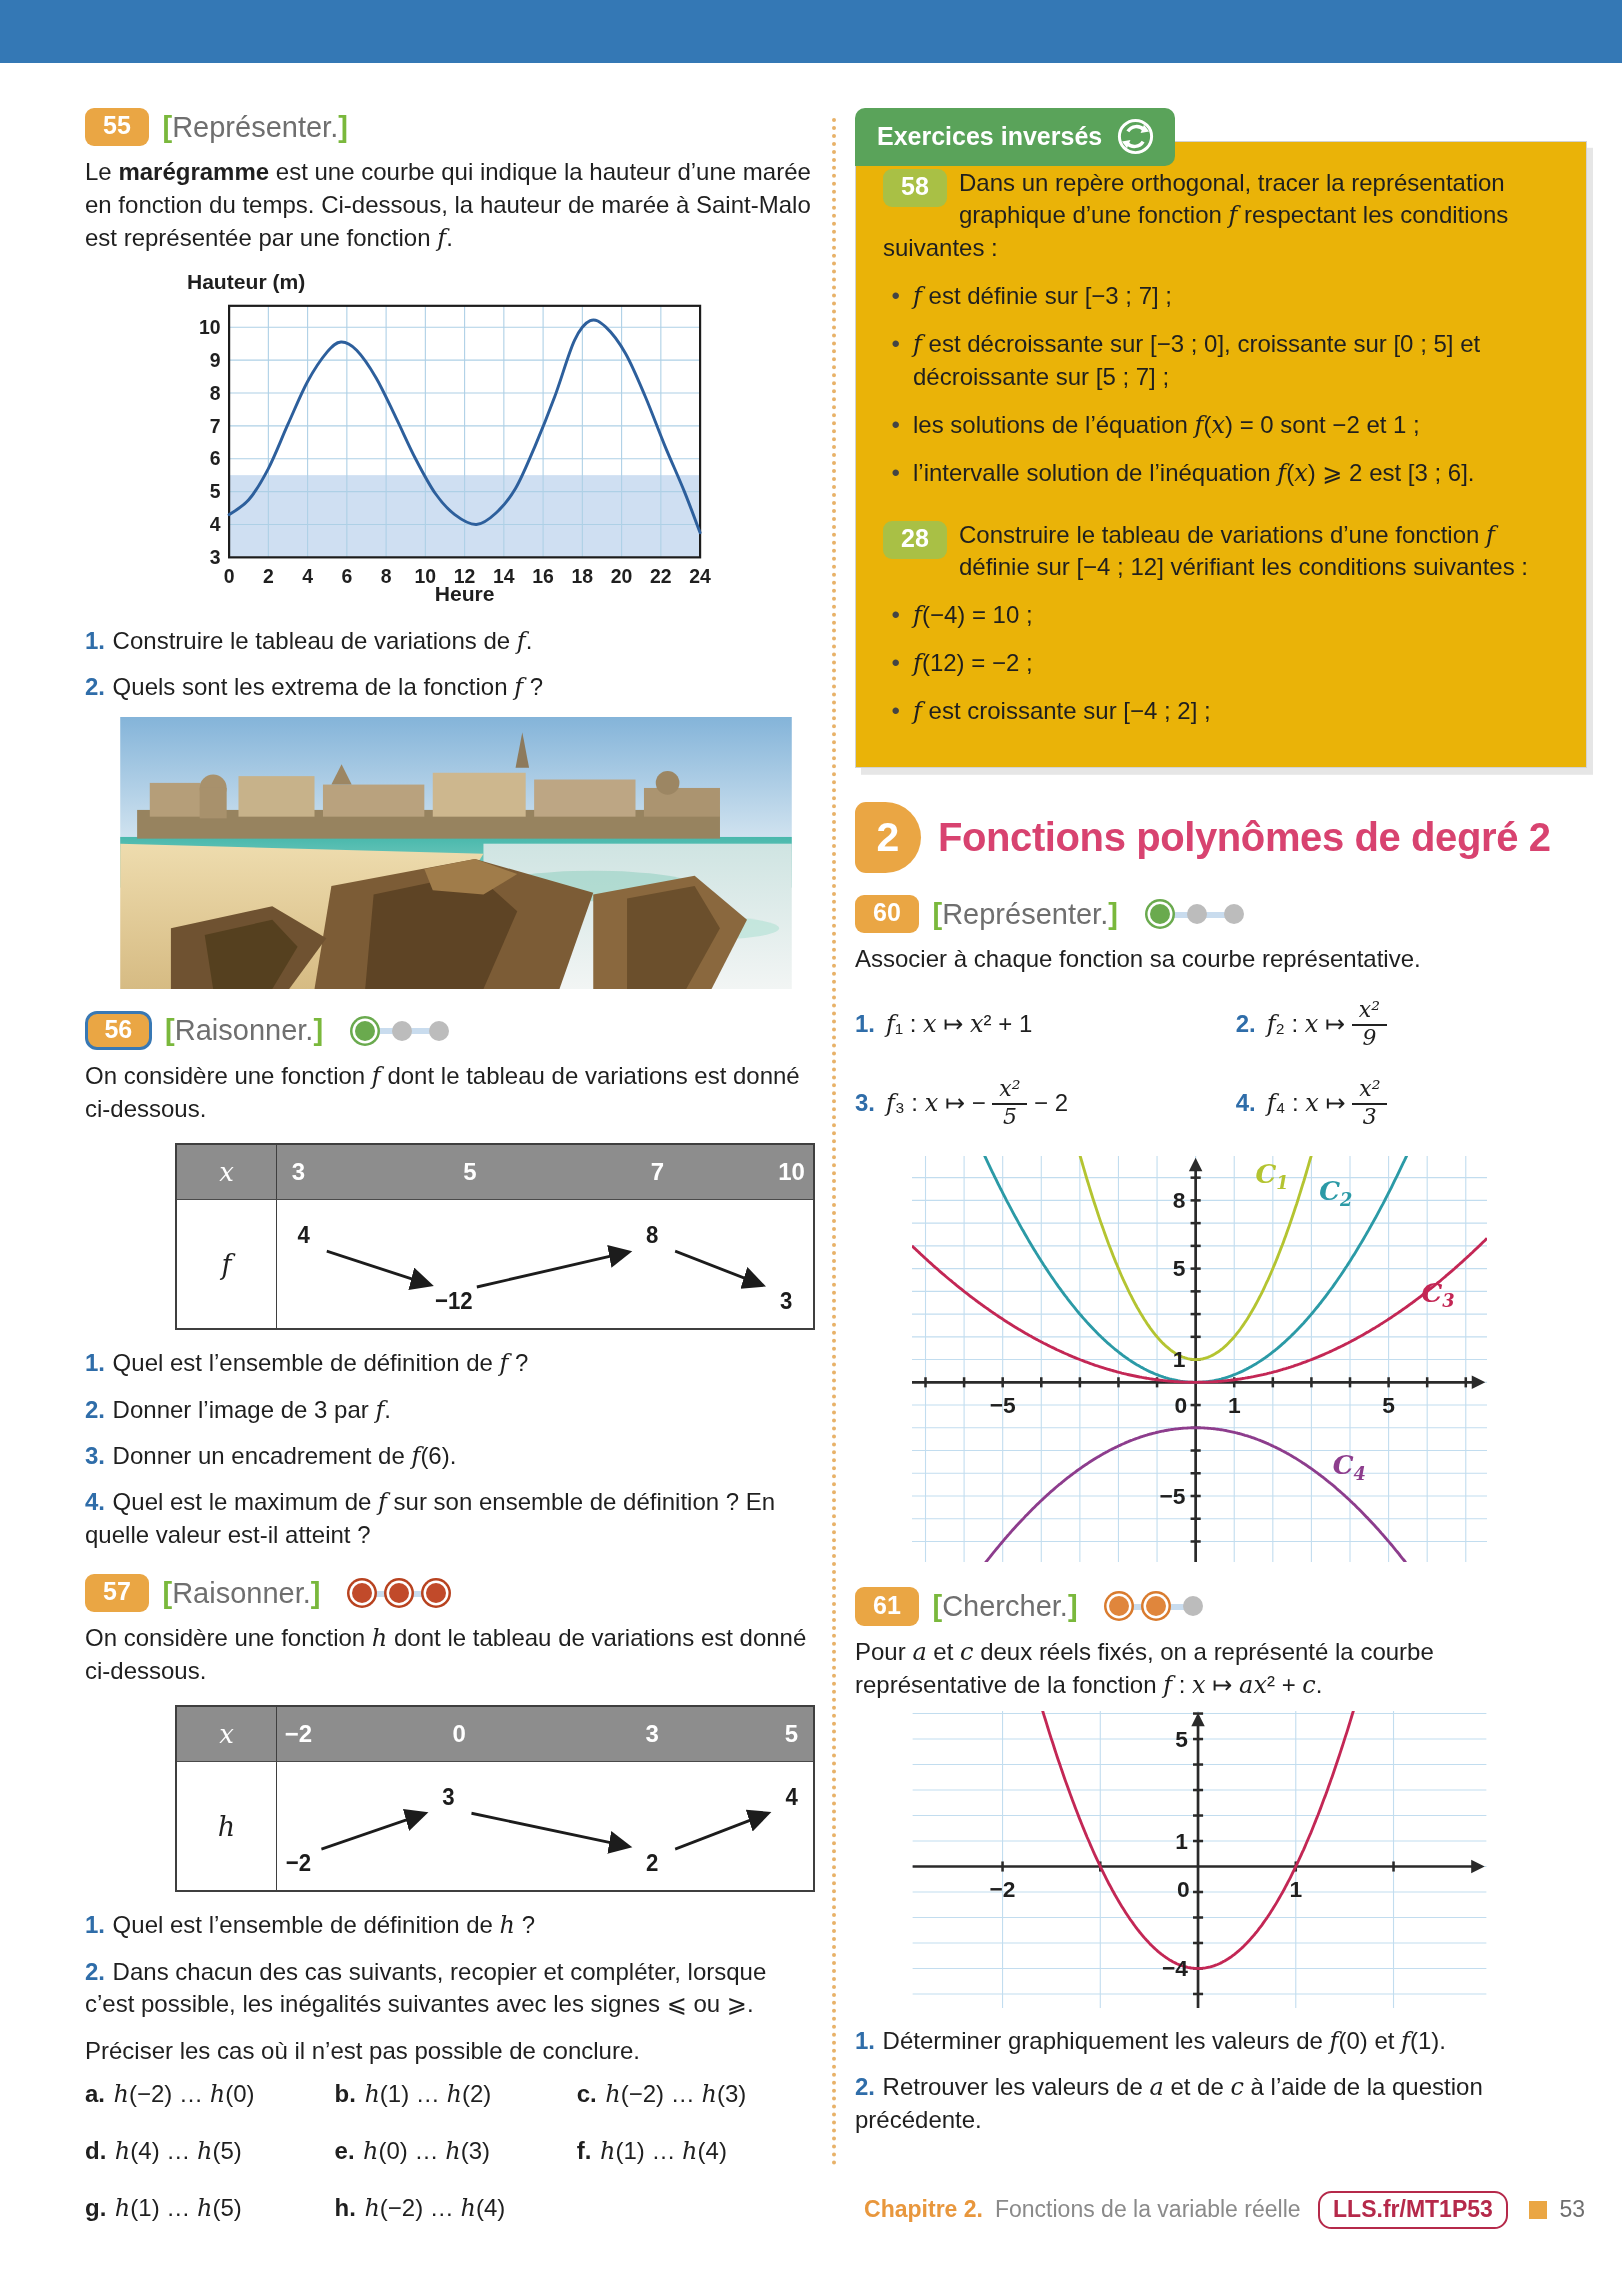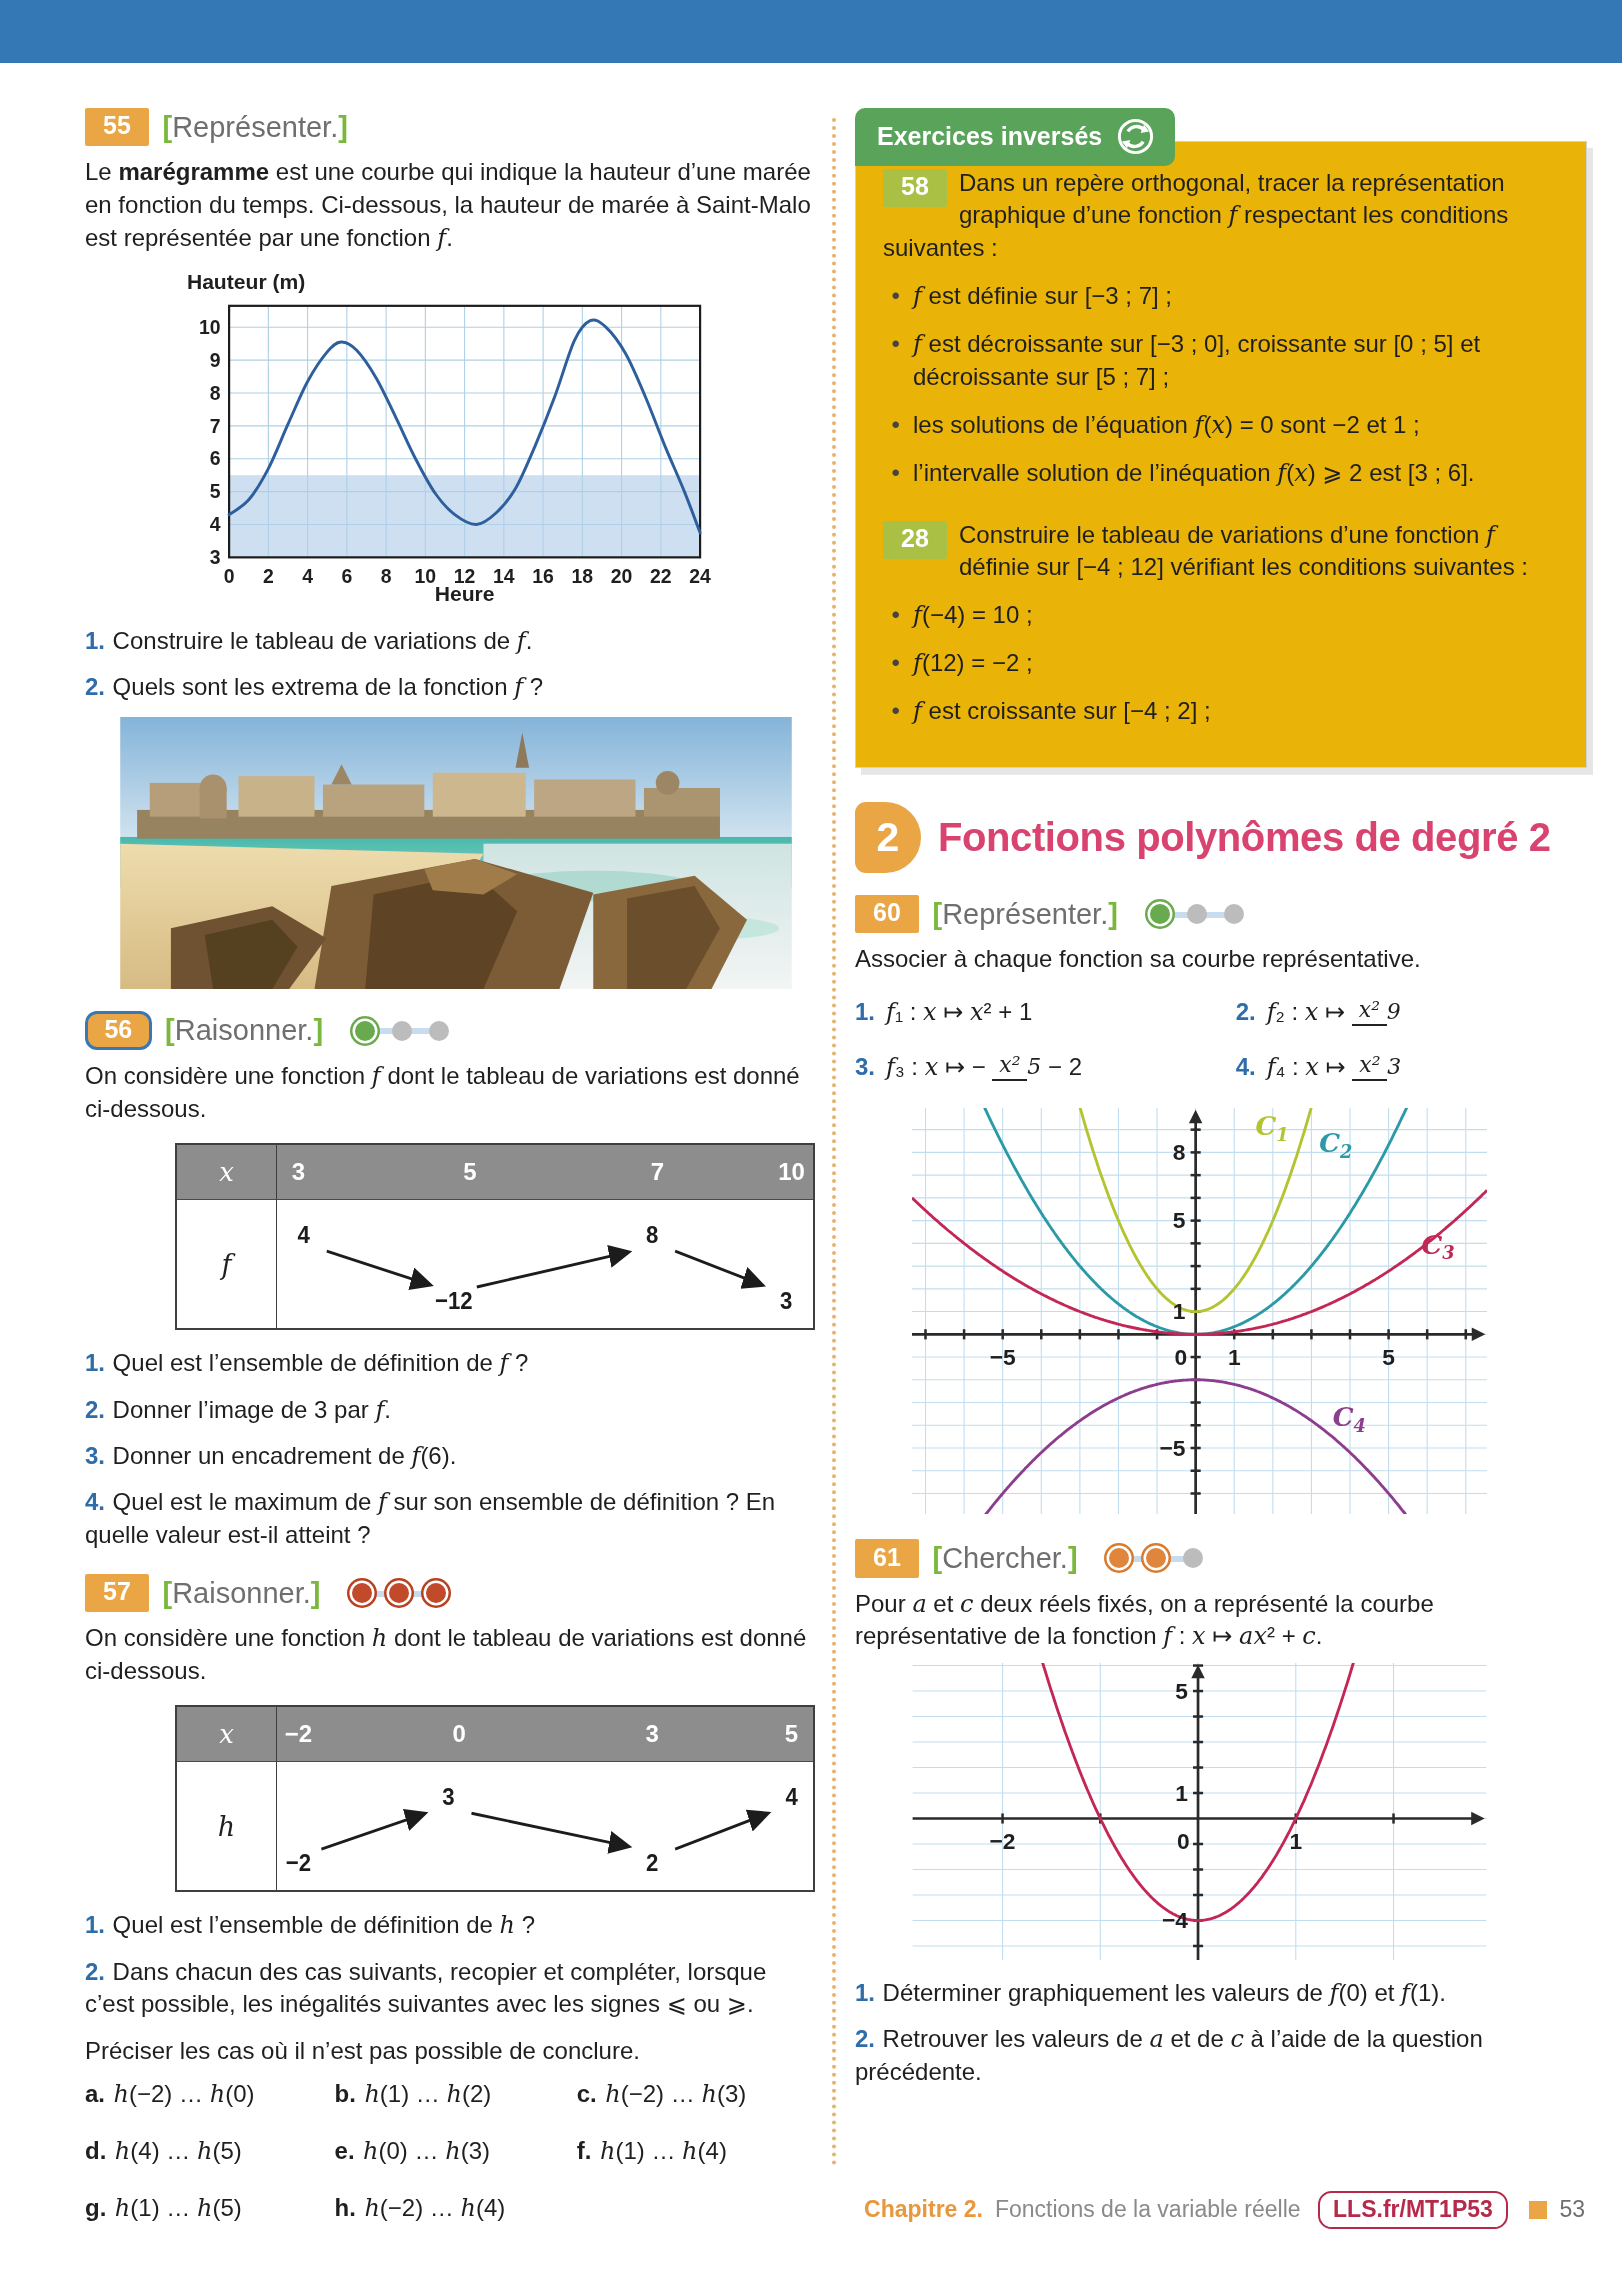--- a/index.html
+++ b/index.html
@@ -13,21 +13,21 @@
   
   .body{font-size:24px;line-height:1.37;margin:8.5px 0;}
   .mv{font-family:"DejaVu Serif",serif;font-style:italic;}
   .bold{font-weight:700;}
   .q{font-size:24px;line-height:1.37;margin:13.5px 0;}
   .qn{color:#2f6da9;font-weight:700;margin-right:7.6px;}
 
   
   .exhead{display:flex;align-items:center;gap:13.5px;margin:22px 0 10px 0;}
   .exnum{display:inline-flex;align-items:center;justify-content:center;background:#eaa644;color:#fff;
-         font-weight:700;font-size:25px;min-width:47px;padding:3.4px 8.5px 6px;border-radius:2px;}
+         font-weight:700;font-size:25px;min-width:47px;padding:3.4px 8.5px 6px;border-radius:9px;}
   .exnum.bblue{border:3.4px solid #3878b4;border-radius:12px;padding:0.8px 6.8px 3.4px;}
   .exnum.green{background:#a9c045;}
   .exnum.inline{float:left;margin:2.5px 12px 1.7px 0;}
   .tagwrap{font-size:29px;}
   .tagwrap .br{color:#7ab83c;font-weight:700;}
   .tagwrap .tagtxt{color:#6f6f6f;}
   .dots{display:inline-flex;align-items:center;gap:17px;position:relative;margin-left:15px;padding:0 3.4px;}
   .dots::before{content:"";position:absolute;left:6.8px;right:6.8px;top:50%;height:6px;margin-top:-2.5px;
                 background:#c9dcee;border-radius:3.4px;}
   .dot{position:relative;z-index:1;width:20px;height:20px;border-radius:50%;}
@@ -72,21 +72,21 @@
 
   
   .sechead{display:flex;align-items:center;gap:17px;margin:34px 0 18.6px 0;}
   .secnum{width:66px;height:71px;background:#eaa644;color:#fff;font-size:41px;font-weight:700;
           display:flex;align-items:center;justify-content:center;border-radius:12px 39px 39px 12px;}
   .sectitle{color:#d84370;font-size:40px;font-weight:800;letter-spacing:-0.4px;}
 
   
   .fngrid{display:grid;grid-template-columns:52% 48%;margin:5px 0 0 0;}
   .fnline{display:flex;align-items:center;gap:3.4px;font-size:24px;margin:13.5px 0;}
-  .frac{display:inline-flex;align-items:center;vertical-align:middle;
+  .frac{display:inline-flex;flex-direction:column;align-items:center;vertical-align:middle;
         line-height:1.1;font-size:22px;margin:0 3.4px;}
   .frac .fn{padding:0 6.8px 1.7px;border-bottom:2.1px solid #222;}
   .frac .fn,.frac .fd{font-family:"DejaVu Serif",serif;font-style:italic;}
 
   
   .footer{position:absolute;left:0;top:2191px;width:1585px;display:flex;justify-content:flex-end;
           align-items:center;gap:12px;font-size:23px;}
   .fchap{color:#e8973d;font-weight:700;}
   .ftitle{color:#8a8a8a;}
   .fcode{color:#b5294a;font-weight:700;border:2.5px solid #b5294a;border-radius:13.5px;padding:2.5px 13.5px 4.2px;margin-left:5px;}

